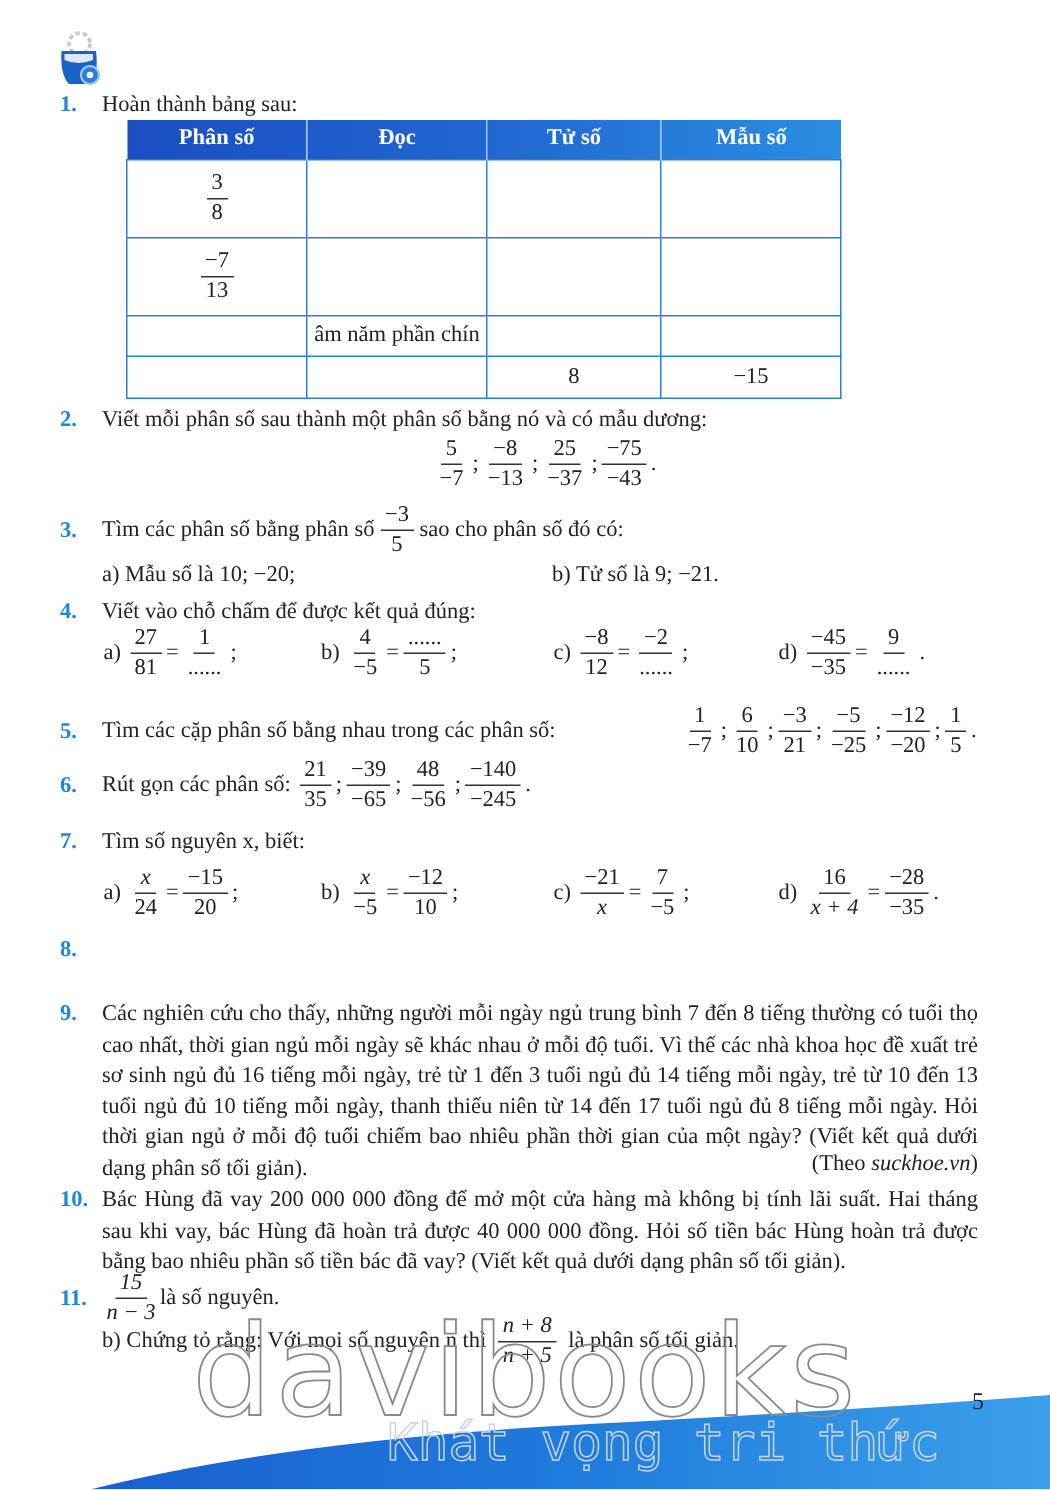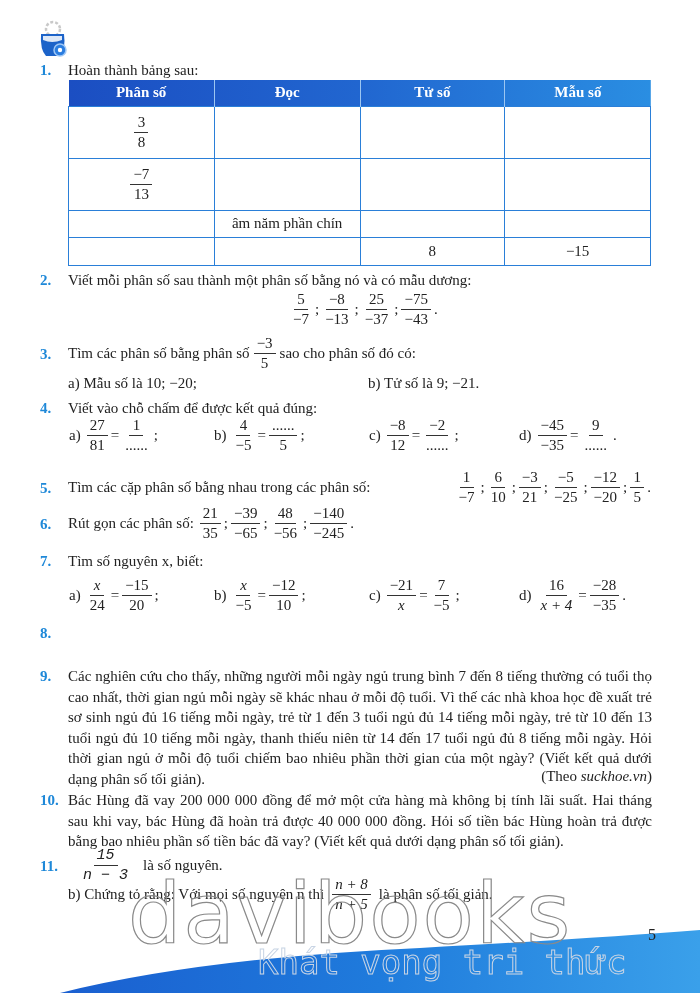--- a/index.html
+++ b/index.html
@@ -13,21 +13,21 @@
   .ptext { margin-left: 28px; }
 
   
   .frac { display: inline-flex; flex-direction: column; align-items: center; vertical-align: middle; margin: 0 2px; line-height: 1; }
   .frac .num { padding: 0 3px 2px 3px; border-bottom: 1px solid #333; font-size: 15px; min-width: 14px; text-align: center; }
   .frac .den { padding: 2px 3px 0 3px; font-size: 15px; text-align: center; }
   .it { font-style: italic; }
   .sep { margin: 0 1px; }
 
   
-  table.t1 { position: absolute; left: 68px; top: 80px; width: 583px; border-collapse: collapse; }
+  table.t1 { position: absolute; left: 84px; top: 80px; width: 477px; border-collapse: collapse; }
   .t1 th { height: 26px; color: #fff; font-weight: bold; font-size: 15px; border-right: 1px solid #9cc6f2; }
   .t1 thead tr { background: linear-gradient(90deg, #1b4ec2 0%, #2166d0 50%, #2a8ee2 100%); }
   .t1 td { border: 1.5px solid #2a7fd8; text-align: center; font-size: 15px; }
   .t1 tr.r1 td { height: 52px; }
   .t1 tr.r2 td { height: 52px; }
   .t1 tr.r3 td { height: 27px; }
   .t1 tr.r4 td { height: 28px; }
   .t1 col.c1 { width: 146px; } .t1 col.c2 { width: 146px; } .t1 col.c3 { width: 145px; } .t1 col.c4 { width: 146px; }
 
   .row-items { position: absolute; left: 68px; right: 40px; display: flex; align-items: center; }
@@ -361,21 +361,21 @@
 </div>
 
 <div class="problem" style="top:790px; text-align:justify;">
   <span class="pnum">10.</span>
   <div class="ptext" style="line-height:20.5px;">Bác Hùng đã vay 200 000 000 đồng để mở một cửa hàng mà không bị tính lãi suất. Hai tháng sau khi vay, bác Hùng đã hoàn trả được 40 000 000 đồng. Hỏi số tiền bác Hùng hoàn trả được bằng bao nhiêu phần số tiền bác đã vay?  (Viết kết quả dưới dạng phân số tối giản).</div>
 </div>
 
 <div class="problem" style="top:848px;">
   <span class="pnum" style="top:8px;">11.</span>
   <div class="ptext" style="display:flex;align-items:center;">
-    <span class="frac" style="margin:0 12px;font-family:Liberation Mono, monospace;">
+    <span class="frac" style="margin:0 0;">
       <span class="num it">15</span>
       <span class="den it">n − 3</span>
     </span>
     <span>là số nguyên.</span>
   </div>
   <div class="ptext" style="display:flex;align-items:center;margin-top:-6px;">
     <span>b) Chứng tỏ rằng: Với mọi số nguyên n thì</span>
     <span class="frac" style="margin:0 8px;">
       <span class="num it">n + 8</span>
       <span class="den it">n + 5</span>

